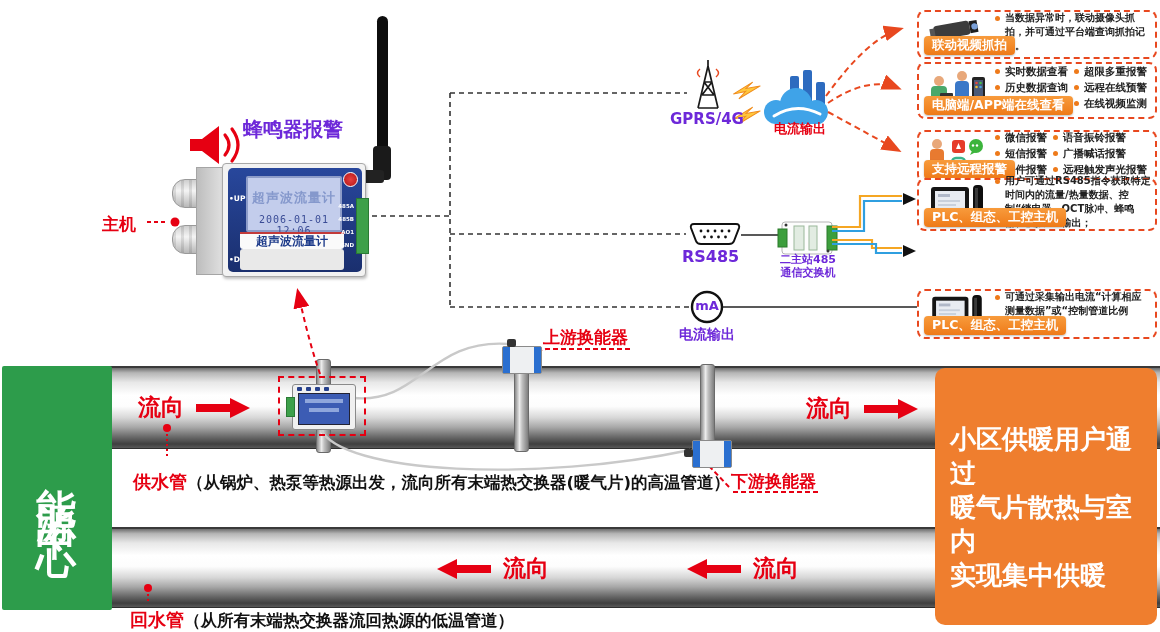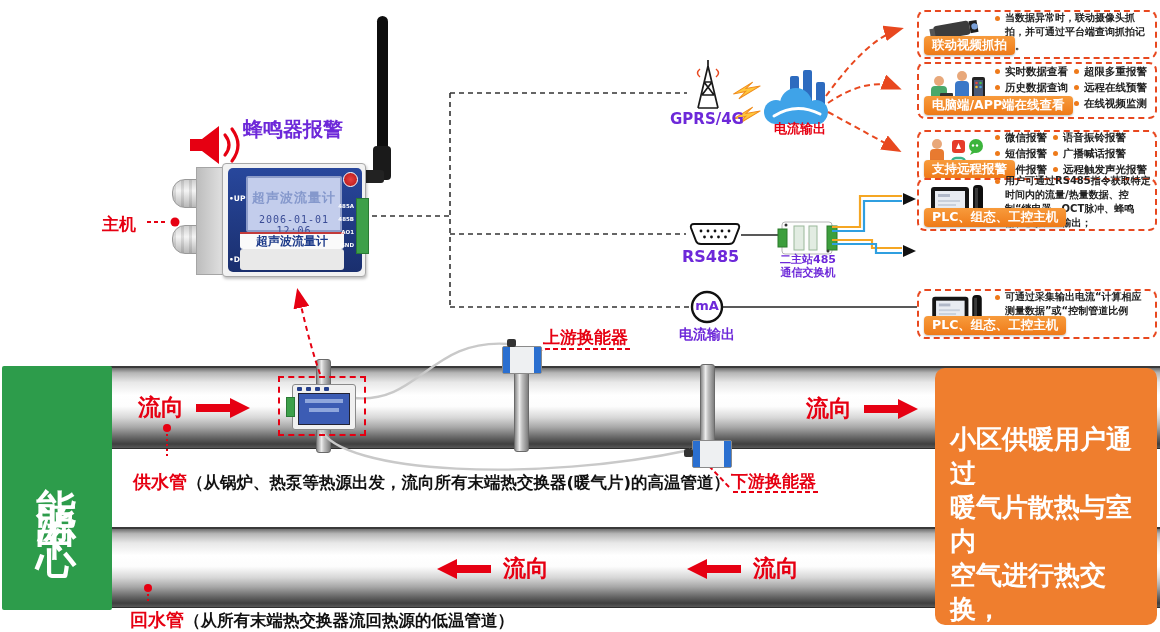--- a/index.html
+++ b/index.html
@@ -411,17 +411,16 @@
   <div class="pipe-desc" style="left:130px;top:608px;">
     <span class="pname">回水管</span><span>（从所有末端热交换器流回热源的低温管道）</span>
   </div>
 
   <div class="greenbox">
     <div class="vtext">能源中心</div>
   </div>
   <div class="orangebox">
     <div>小区供暖用户通过</div>
     <div>暖气片散热与室内</div>
-    <div>空气进行热交换，</div>
     <div>实现集中供暖</div>
   </div>
 
 </div>
 
 </body></html>

